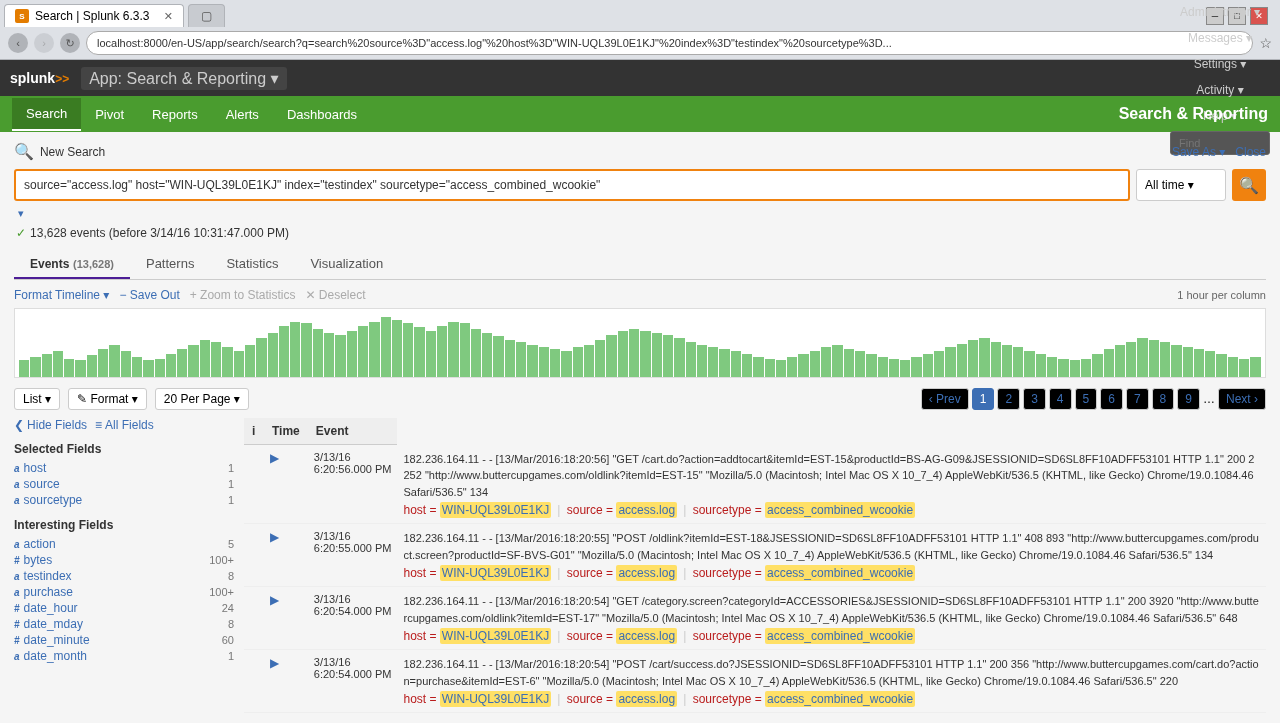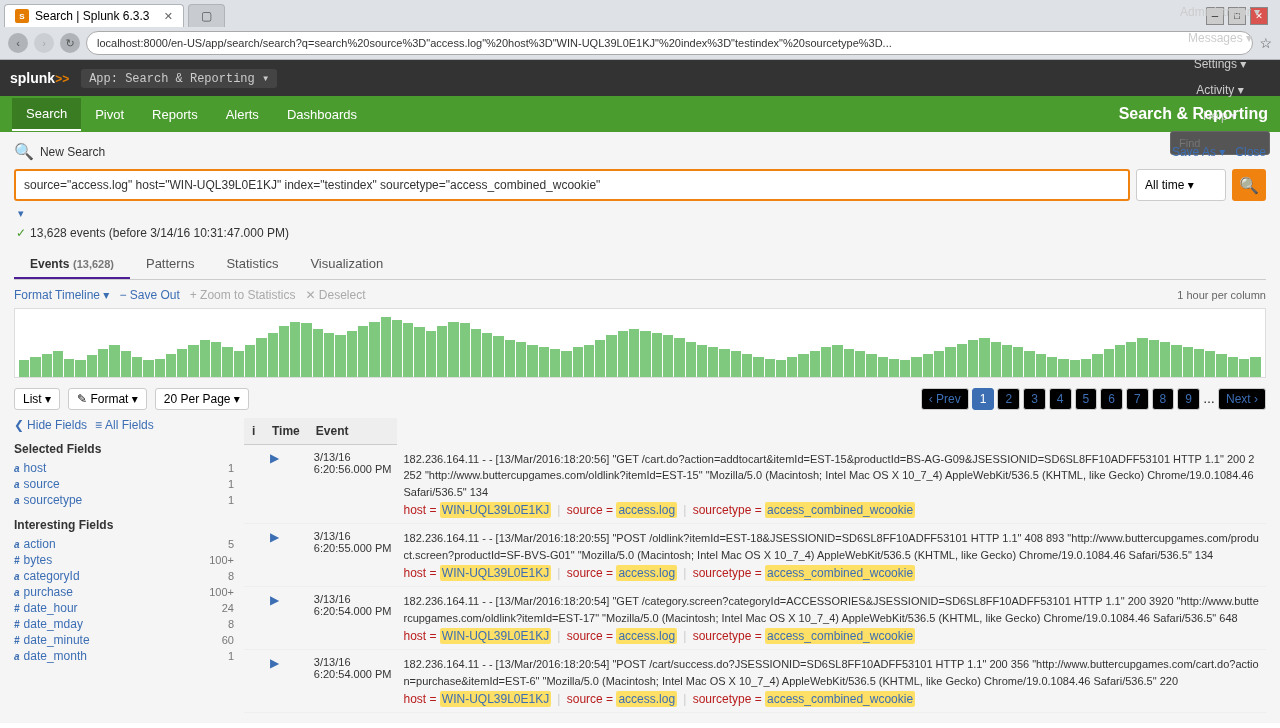--- a/index.html
+++ b/index.html
@@ -16,21 +16,21 @@
     .browser-btn { width: 20px; height: 20px; border-radius: 50%; border: none; background: #b0b3b8; cursor: pointer; font-size: 11px; display: flex; align-items: center; justify-content: center; color: #555; }
     .browser-btn:disabled { opacity: 0.4; }
     .address-bar { flex: 1; height: 24px; border: 1px solid #aaa; border-radius: 12px; padding: 0 10px; font-size: 11px; background: #fff; color: #333; }
     .wc-btn { width: 18px; height: 18px; border: 1px solid #888; background: #ccc; cursor: pointer; font-size: 9px; display: flex; align-items: center; justify-content: center; }
     .wc-close { background: #d9534f; color: #fff; }
 
     
     .splunk-header { background: #333; display: flex; align-items: center; padding: 0 10px; height: 36px; }
     .splunk-logo { color: #fff; font-weight: bold; font-size: 14px; margin-right: 12px; }
     .splunk-logo span { color: #e37c00; }
-    .app-name { color: #ccc; font-size: 12px; background: #444; padding: 2px 8px; border-radius: 3px; cursor: pointer; font-family: Liberation Mono, monospace; }
+    .app-name { color: #ccc; font-size: 16px; background: #444; padding: 2px 8px; border-radius: 3px; cursor: pointer; }
     .header-nav { display: flex; margin-left: auto; gap: 4px; align-items: center; flex-direction: column; }
     .header-nav-item { color: #ccc; font-size: 12px; padding: 4px 8px; cursor: pointer; border-radius: 3px; }
     .find-input { height: 24px; background: #555; border: 1px solid #666; border-radius: 3px; padding: 0 8px; color: #fff; font-size: 11px; width: 100px; }
 
     
     .nav-bar { background: #4a9c2f; display: flex; align-items: center; padding: 0 12px; height: 36px; }
     .nav-item { color: #fff; font-size: 13px; padding: 8px 14px; cursor: pointer; font-weight: normal; }
     .nav-item.active { background: #3a7c22; border-bottom: 2px solid #fff; }
     .app-title { margin-left: auto; color: #fff; font-size: 16px; font-weight: bold; }
 
@@ -383,21 +383,21 @@
           <span class="sidebar-field-name">action</span>
           <span class="sidebar-field-count">5</span>
         </div>
         <div class="sidebar-field">
           <span class="sidebar-field-icon">#</span>
           <span class="sidebar-field-name">bytes</span>
           <span class="sidebar-field-count">100+</span>
         </div>
         <div class="sidebar-field">
           <span class="sidebar-field-icon">a</span>
-          <span class="sidebar-field-name">categoryId</span>
+          <span class="sidebar-field-name">testindex</span>
           <span class="sidebar-field-count">8</span>
         </div>
         <div class="sidebar-field">
           <span class="sidebar-field-icon">a</span>
           <span class="sidebar-field-name">purchase</span>
           <span class="sidebar-field-count">100+</span>
         </div>
         <div class="sidebar-field">
           <span class="sidebar-field-icon">#</span>
           <span class="sidebar-field-name">date_hour</span>

